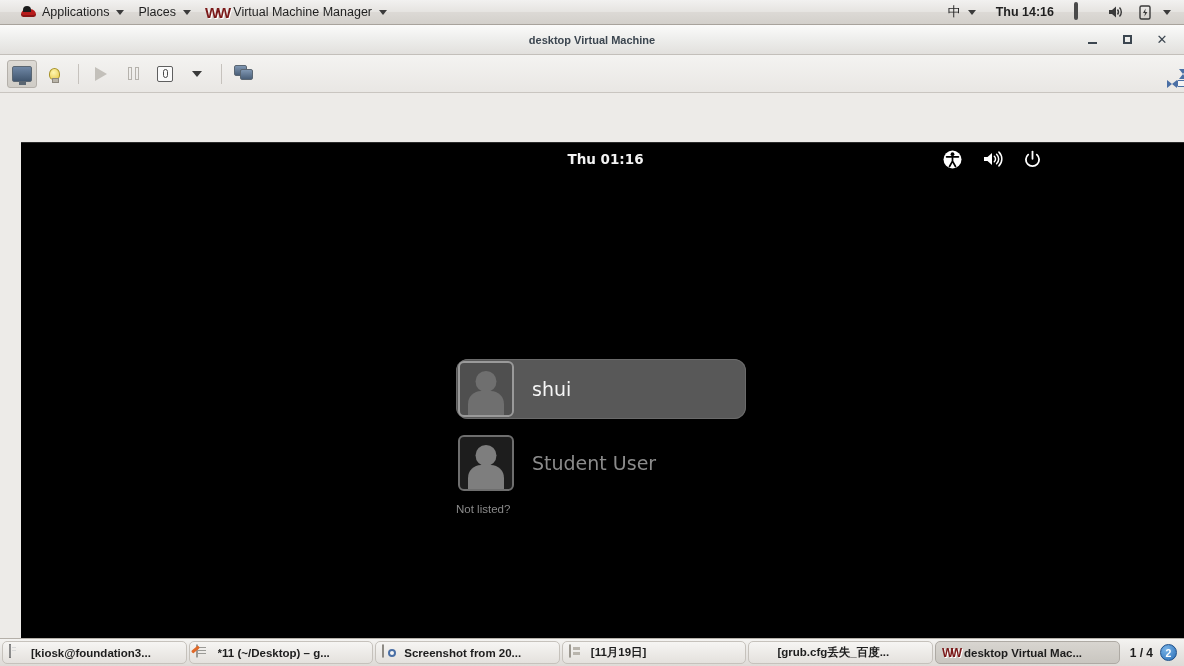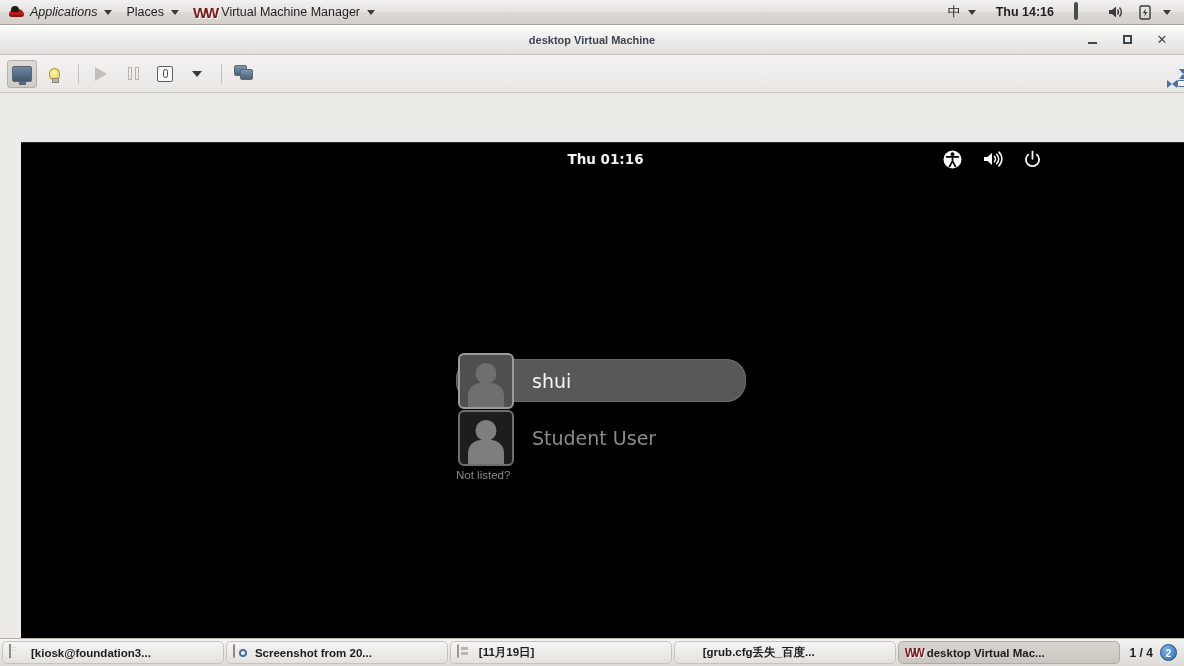--- a/index.html
+++ b/index.html
@@ -34,21 +34,21 @@
     font-size: 12.5px;
     color: #1f1f1f;
   }
   .panel-left { display: flex; align-items: center; height: 100%; }
   .panel-right { margin-left: auto; display: flex; align-items: center; height: 100%; padding-right: 6px; }
   .panel-item {
     display: flex; align-items: center; gap: 5px;
     padding: 0 7px; height: 100%;
     white-space: nowrap;
   }
-  .panel-item.first { padding-left: 8px; font-style: italic; }
+  .panel-item.first { padding-left: 20px; }
   .caret-down {
     width: 0; height: 0;
     border-left: 4px solid transparent;
     border-right: 4px solid transparent;
     border-top: 5px solid #3b3b3b;
     display: inline-block;
     margin-left: 2px;
   }
   .rh-logo {
     width: 17px; height: 15px;
@@ -309,23 +309,23 @@
 
   
   .gdm-userlist {
     position: absolute;
     left: 435px; top: 217px;
     width: 300px;
   }
   .user-row {
     display: flex;
     align-items: center;
-    height: 43px;
+    height: 60px;
     margin-bottom: 14px;
-    border-radius: 20px;
+    border-radius: 12px;
     padding-left: 2px;
     box-sizing: border-box;
   }
   .user-row.selected {
     background: #585858;
     width: 290px;
     box-shadow: 0 0 0 1px #6a6a6a inset;
   }
   .avatar {
     width: 56px; height: 56px;
@@ -673,20 +673,24 @@
     </div>
   </div>
 
   <div class="taskbar">
 
     <div class="task-btn">
       <span class="task-ico"><span class="ti-term"></span></span>
       <span class="task-label">[kiosk@foundation3...</span>
     </div>
 
+    <div class="task-btn">
+      <span class="task-ico"><span class="ti-gedit"></span></span>
+      <span class="task-label">*11 (~/Desktop) – g...</span>
+    </div>
 
     <div class="task-btn">
       <span class="task-ico"><span class="ti-shot"></span></span>
       <span class="task-label">Screenshot from 20...</span>
     </div>
 
     <div class="task-btn">
       <span class="task-ico"><span class="ti-folder"></span></span>
       <span class="task-label">[11月19日]</span>
     </div>

